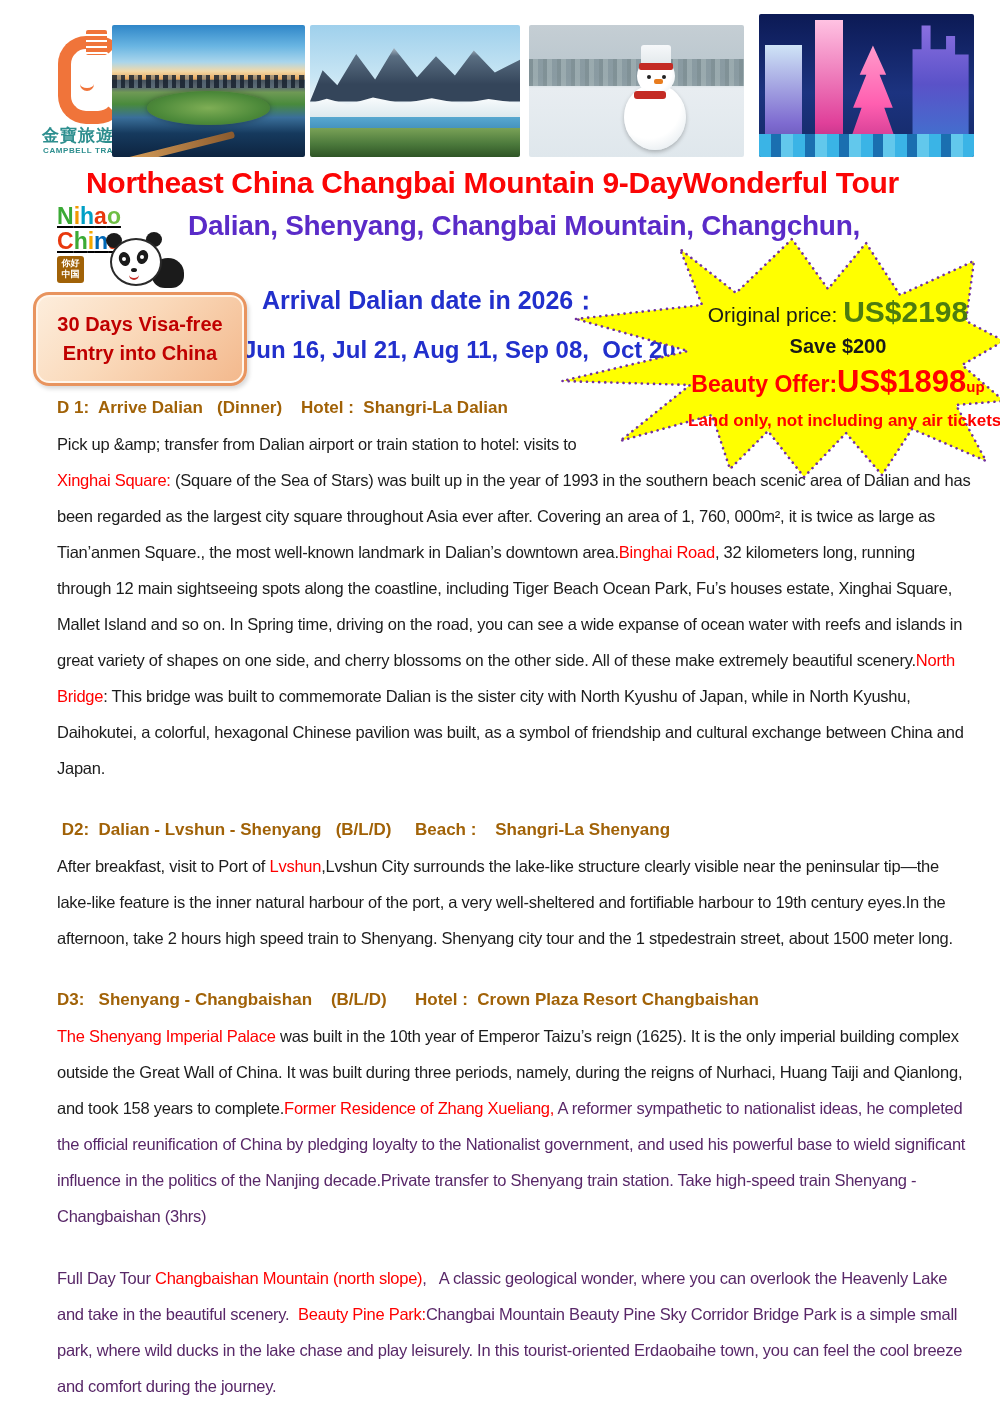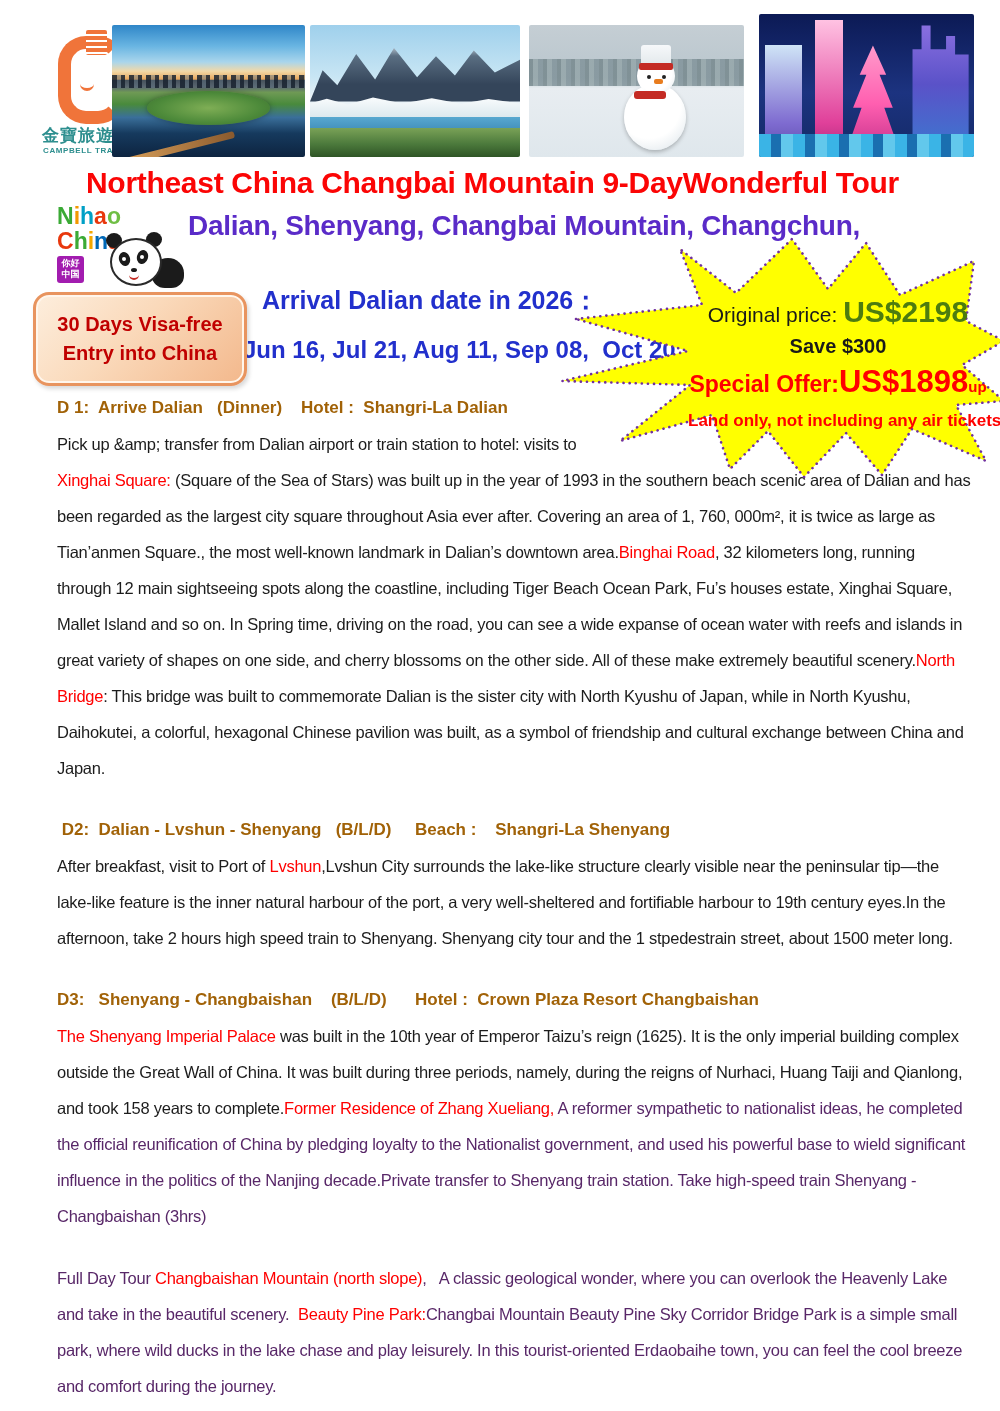--- a/index.html
+++ b/index.html
@@ -62,22 +62,22 @@
   .cb-flag{position:absolute;left:86px;top:30px;width:21px;height:25px;background:#F0743A;border-radius:2px;
     background-image:repeating-linear-gradient(to bottom,#F0743A 0 4px,#ffffff 4px 6px);}
   .cb-smile{position:absolute;left:80px;top:80px;width:14px;height:8px;border-bottom:3px solid #F0743A;border-radius:0 0 10px 10px;}
   .cb-cn{position:absolute;left:42px;top:124px;width:130px;font-size:17px;font-weight:bold;color:#2E8F8F;letter-spacing:1px;}
   .cb-en{position:absolute;left:43px;top:146px;width:140px;font-size:8px;color:#2E8F8F;letter-spacing:.6px;font-weight:bold;}
   
   .main-title{position:absolute;left:0;top:166px;width:985px;text-align:center;
     font-size:30px;font-weight:bold;color:#fb0505;letter-spacing:-.3px;}
   .sub-title{position:absolute;left:188px;top:210px;font-size:28px;font-weight:bold;color:#5a2bc8;letter-spacing:-.3px;}
   
-  .nihao{position:absolute;left:57px;top:204px;font-size:23px;font-weight:800;line-height:25px;letter-spacing:0;}
-  .seal{position:absolute;left:57px;top:256px;width:27px;height:27px;background:#a21caf;border-radius:3px;
+  .nihao{position:absolute;left:57px;top:204px;font-size:23px;font-weight:800;line-height:25px;letter-spacing:0;text-decoration:underline;}
+  .seal{position:absolute;left:57px;top:256px;width:27px;height:27px;background:#a16207;border-radius:3px;
     color:#fff;font-size:9px;line-height:11px;text-align:center;padding-top:2px;box-sizing:border-box;font-weight:bold;}
   .panda{position:absolute;left:100px;top:232px;width:86px;height:64px;z-index:3;}
   .panda .ear{position:absolute;width:16px;height:15px;background:#1b1b1b;border-radius:50%;}
   .panda .face{position:absolute;left:10px;top:6px;width:48px;height:44px;background:#fff;border:2px solid #2a2a2a;border-radius:50%;}
   .panda .eye{position:absolute;width:11px;height:14px;background:#1b1b1b;border-radius:50%;}
   .panda .pupil{position:absolute;width:4px;height:4px;background:#fff;border-radius:50%;}
   .panda .nose{position:absolute;left:31px;top:36px;width:6px;height:4px;background:#1b1b1b;border-radius:50%;}
   .panda .mouth{position:absolute;left:29px;top:41px;width:10px;height:5px;border-bottom:2px solid #c42b24;border-radius:0 0 8px 8px;}
   .panda .arm{position:absolute;left:52px;top:26px;width:32px;height:30px;background:#1b1b1b;border-radius:50% 50% 40% 40%;}
   
@@ -184,23 +184,23 @@
 <div class="dates">Jun 16, Jul 21, Aug 11, Sep 08,  Oct 20,  Nov 11</div>
 
 <div class="star-wrap">
   <svg width="440" height="245" viewBox="0 0 440 245">
     <polygon points="16,86 142,72 120,16 176,60 232,6 268,56 306,10 340,62 414,28 406,88 444,108 402,132 444,168 396,172 426,228 352,196 322,242 286,200 244,244 208,198 170,236 152,182 60,208 130,152 2,148 128,118" fill="#FFFF00" stroke="#7030A0" stroke-width="2.6" stroke-dasharray="0.1 6" stroke-linecap="round"></polygon>
   </svg>
   <div class="star-text">
     <div class="st-line st1">
       <span>Original price: </span><span class="price">US$2198</span>
     </div>
-    <div class="st-line st2">Save $300</div>
+    <div class="st-line st2">Save $200</div>
     <div class="st-line st3">
-      <span class="lbl">Special Offer:</span><span class="big">US$1898</span><span class="up">up</span>
+      <span class="lbl">Beauty Offer:</span><span class="big">US$1898</span><span class="up">up</span>
     </div>
     <div class="st-line st4">Land only, not including any air tickets</div>
   </div>
 </div>
 
 <div class="body-text">
   <div class="sec">
     <div class="sec-heading">D 1:  Arrive Dalian   (Dinner)    Hotel :  Shangri-La Dalian</div>
     <div class="sec-para"><span>Pick up &amp;amp; transfer from Dalian airport or train station to hotel: visits to 
 </span><span class="red">Xinghai Square:</span><span> (Square of the Sea of Stars) was built up in the year of 1993 in the southern beach scenic area of Dalian and has been regarded as the largest city square throughout Asia ever after. Covering an area of 1, 760, 000m², it is twice as large as Tian’anmen Square., the most well-known landmark in Dalian’s downtown area.</span><span class="red">Binghai Road</span><span>, 32 kilometers long, running through 12 main sightseeing spots along the coastline, including Tiger Beach Ocean Park, Fu’s houses estate, Xinghai Square, Mallet Island and so on. In Spring time, driving on the road, you can see a wide expanse of ocean water with reefs and islands in great variety of shapes on one side, and cherry blossoms on the other side. All of these make extremely beautiful scenery.</span><span class="red">North Bridge</span><span>: This bridge was built to commemorate Dalian is the sister city with North Kyushu of Japan, while in North Kyushu, Daihokutei, a colorful, hexagonal Chinese pavilion was built, as a symbol of friendship and cultural exchange between China and Japan.</span></div>

